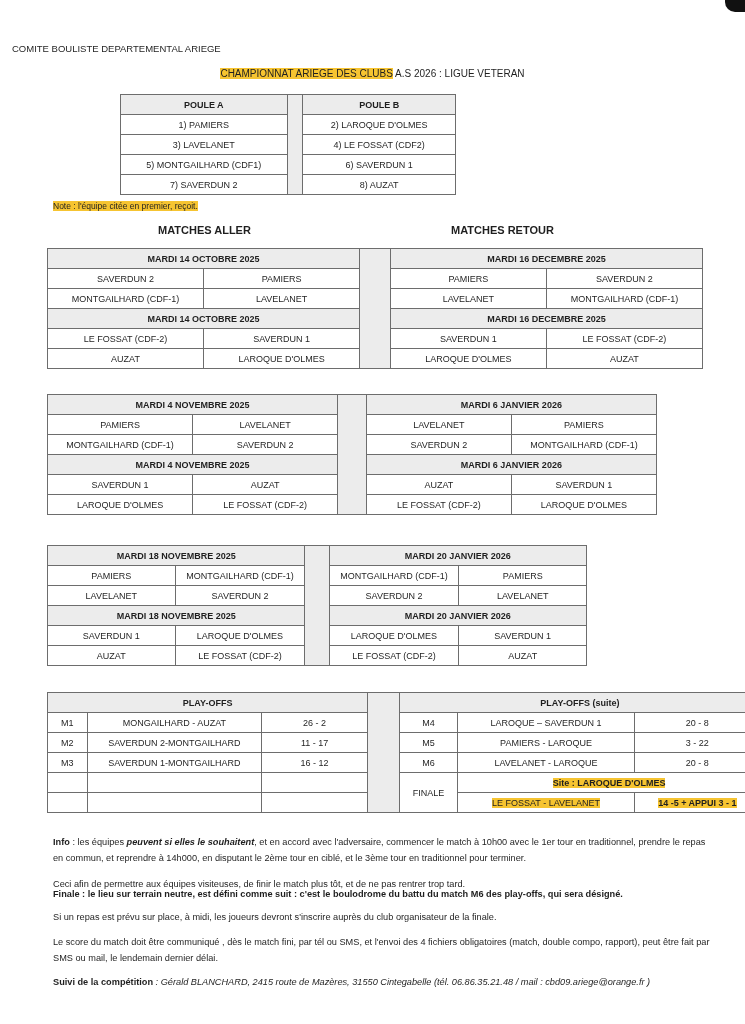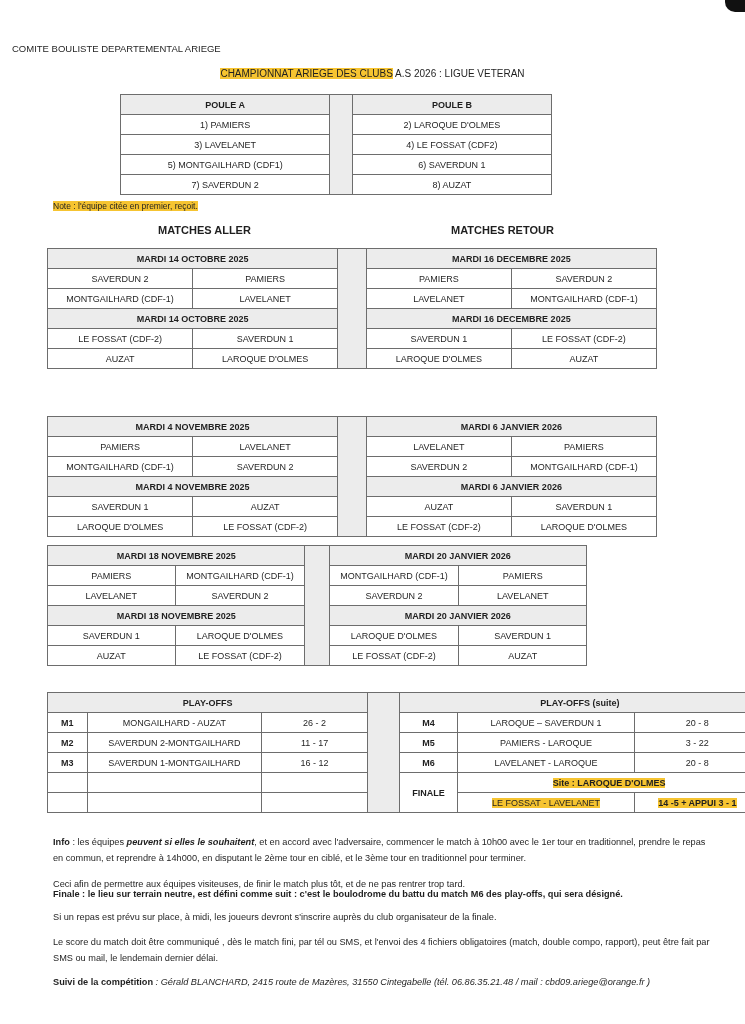--- a/index.html
+++ b/index.html
@@ -7,35 +7,35 @@
          font-family:"Liberation Sans", sans-serif; color:#1f1f1f; }
   .corner { position:absolute; right:0; top:0; width:20px; height:12px; background:#111; border-bottom-left-radius:10px; }
   .abs { position:absolute; }
   .title1 { left:0; width:701px; top:43px; font-size:9.5px;margin-left:12px; }
   .title2 { left:0; width:745px; top:68px; text-align:center; font-size:10px; }
   .hl { background:#f6c431; }
   table { border-collapse:collapse; position:absolute; font-size:9px; }
   td { border:1px solid #6d6d6d; text-align:center; padding:0; height:19px; }
   td.hd { background:#ececec; font-weight:bold; height:19px; }
   td.gap { background:#ececec; border-top:1px solid #6d6d6d; border-bottom:1px solid #6d6d6d; }
-  td.code { font-weight:bold; }
+  td.code { font-weight:normal; }
   .note { left:53px; top:201px; font-size:8.5px; }
   .sub { font-size:11px; font-weight:bold; top:224px; }
   .para { left:53px; width:660px; font-size:9.2px; line-height:16px; }
   .para b { font-weight:bold;margin-top:32px; }
 </style>
 </head>
 <body>
 
 <div class="corner"></div>
 
 <div class="abs title1">COMITE BOULISTE DEPARTEMENTAL ARIEGE</div>
 <div class="abs title2"><span class="hl">CHAMPIONNAT ARIEGE DES CLUBS</span><span> A.S 2026 : LIGUE VETERAN</span></div>
 
-<table style="left:120px; top:94px; width:432px;">
+<table style="left:120px; top:94px; width:336px;">
   <colgroup>
       <col style="width:205px">
       <col style="width:22px">
       <col style="width:195px">
     </colgroup>
   <tbody>
       <tr>
         <td class="hd">POULE A</td>
         <td class="gap" rowspan="5"></td>
         <td class="hd">POULE B</td>
@@ -56,21 +56,21 @@
         <td>7) SAVERDUN 2</td>
         <td>8) AUZAT</td>
       </tr>
 </tbody>
   </table>
 
 <div class="abs note"><span class="hl">Note : l'équipe citée en premier, reçoit.</span></div>
 <div class="abs sub" style="left:158px;">MATCHES ALLER</div>
 <div class="abs sub" style="left:451px;">MATCHES RETOUR</div>
 
-<table style="left:47px; top:248px; width:610px;">
+<table style="left:47px; top:248px; width:656px;">
   <colgroup>
       <col style="width:137px">
       <col style="width:137px">
       <col style="width:27px">
       <col style="width:137px">
       <col style="width:137px">
     </colgroup>
   <tbody>
       <tr>
         <td class="hd" colspan="2">MARDI 14 OCTOBRE 2025</td>
@@ -101,21 +101,21 @@
       </tr>
   <tr>
         <td>AUZAT</td>
         <td>LAROQUE D'OLMES</td>
         <td>LAROQUE D'OLMES</td>
         <td>AUZAT</td>
       </tr>
 </tbody>
   </table>
 
-<table style="left:47px; top:416px; width:610px;">
+<table style="left:47px; top:394px; width:610px;">
   <colgroup>
       <col style="width:137px">
       <col style="width:137px">
       <col style="width:27px">
       <col style="width:137px">
       <col style="width:137px">
     </colgroup>
   <tbody>
       <tr>
         <td class="hd" colspan="2">MARDI 4 NOVEMBRE 2025</td>

